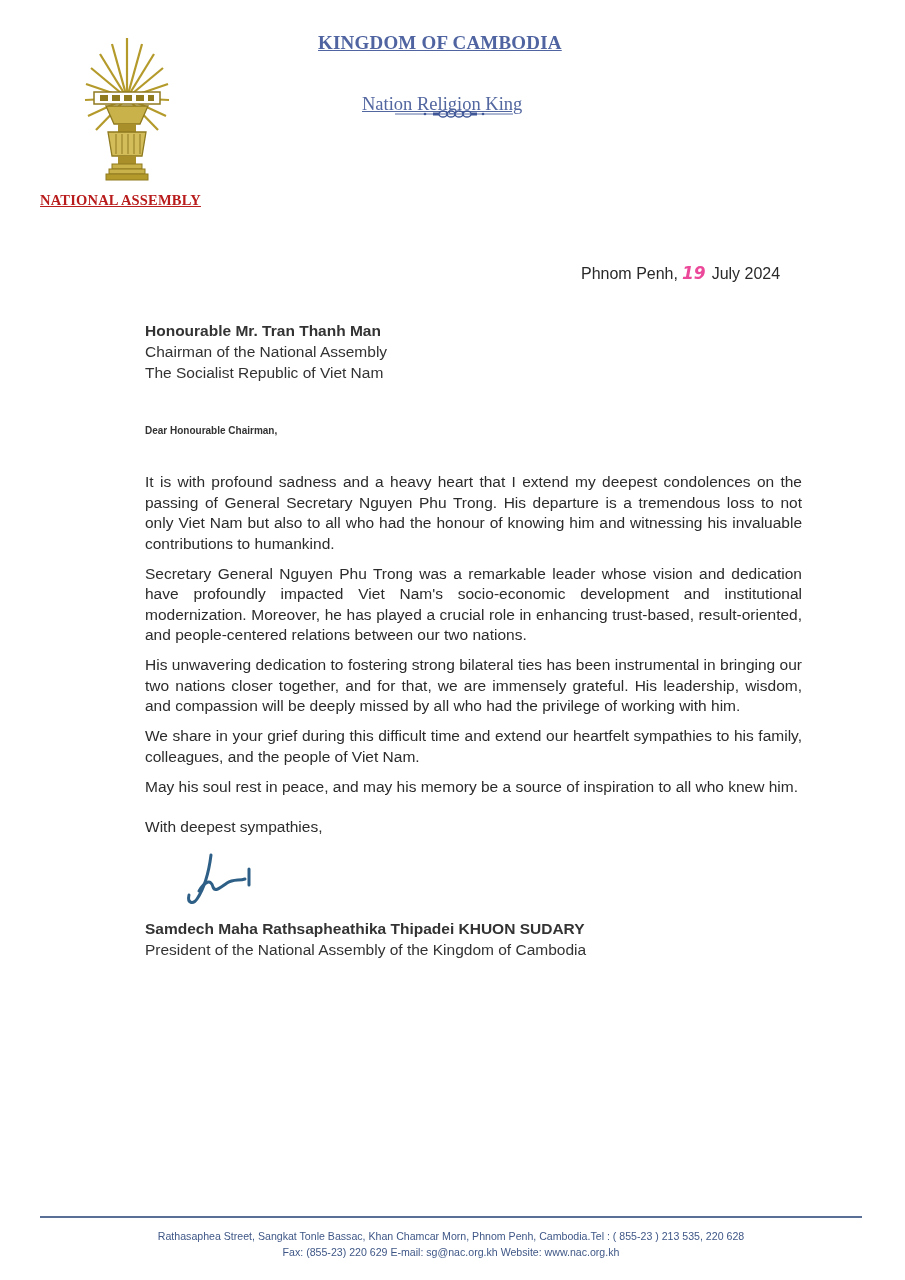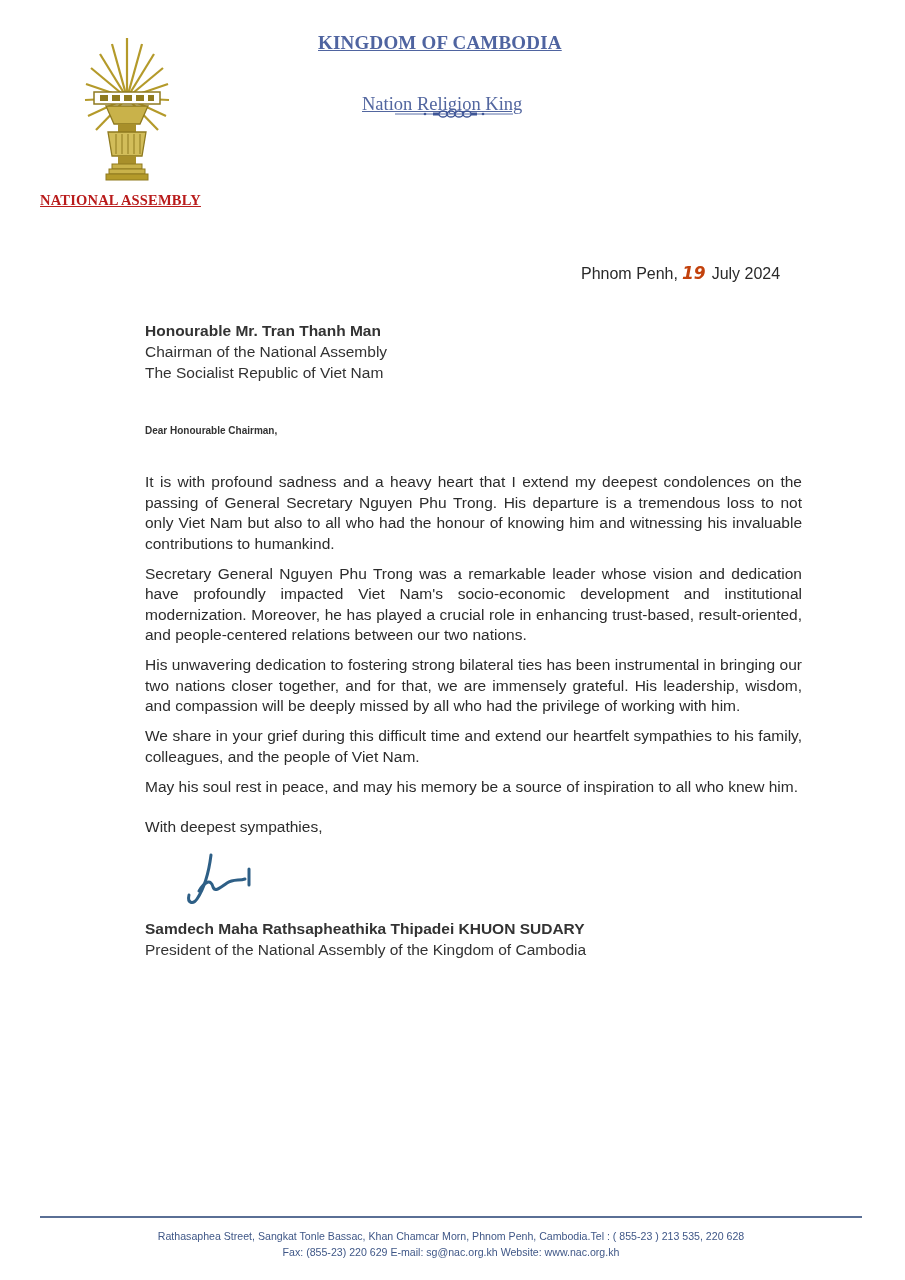--- a/index.html
+++ b/index.html
@@ -8,21 +8,21 @@
     .sans { font-family: "Liberation Sans", "DejaVu Sans", sans-serif; }
 
     .emblem { position: absolute; left: 82px; top: 36px; width: 90px; height: 150px; }
     .assembly { position: absolute; left: 40px; top: 192px; font-size: 14.5px; font-weight: bold; color: #b91c1c; letter-spacing: 0.2px; }
 
     .kingdom { position: absolute; left: 318px; top: 32px; font-size: 19px; font-weight: bold; color: #4f64a0; letter-spacing: 0.2px; }
     .motto { position: absolute; left: 362px; top: 70px; font-size: 18.5px; color: #52669f; margin-top: 24px; }
     .ornament { position: absolute; left: 395px; top: 108px; width: 118px; height: 12px; }
 
     .dateline { position: absolute; left: 581px; top: 263px; font-size: 16px; color: #2a2a2a; white-space: nowrap; }
-    .dateline .day { color: #c2410c; font-family: "DejaVu Sans", sans-serif; font-weight: bold; font-style: italic; font-size: 17px; padding: 0 6px 0 4px; }
+    .dateline .day { color: #ec4899; font-family: "DejaVu Sans", sans-serif; font-weight: bold; font-style: italic; font-size: 17px; padding: 0 6px 0 4px; }
 
     .recipient { position: absolute; left: 145px; top: 320px; font-size: 15.5px; color: #333333; line-height: 21px; }
     .recipient .name { font-weight: bold; }
 
     .salutation { position: absolute; left: 145px; top: 425px; font-size: 10px; font-weight: bold; color: #333333; }
 
     .body { position: absolute; left: 145px; top: 472px; width: 657px; font-size: 15.5px; color: #2c2c2c; line-height: 20.5px; }
     .body p { margin: 0 0 9.5px 0; text-align: justify; }
 
     .closing { position: absolute; left: 145px; top: 818px; font-size: 15.5px; color: #2c2c2c; }

